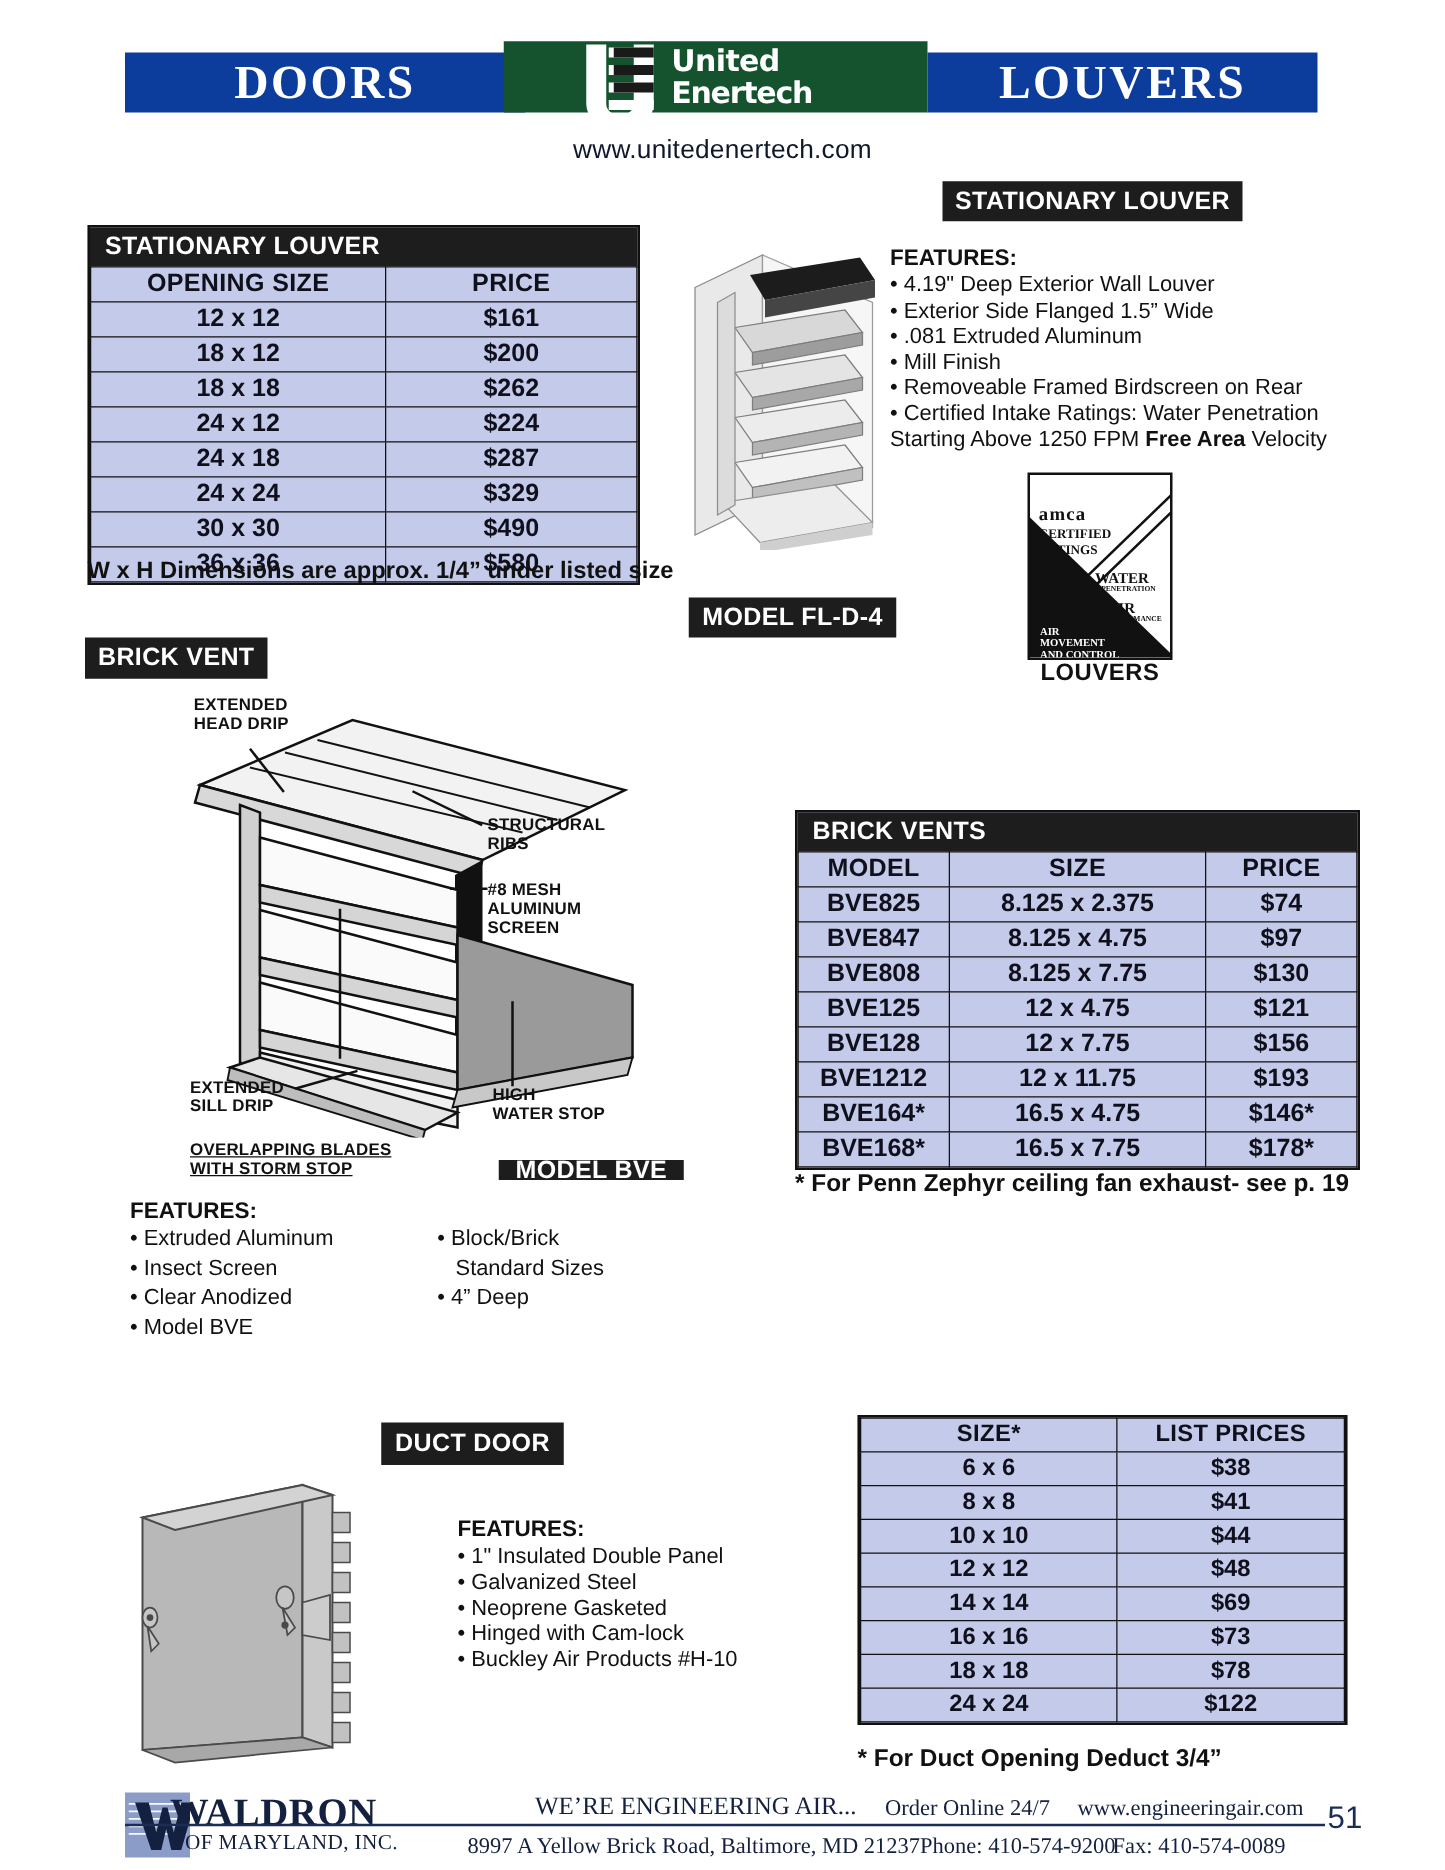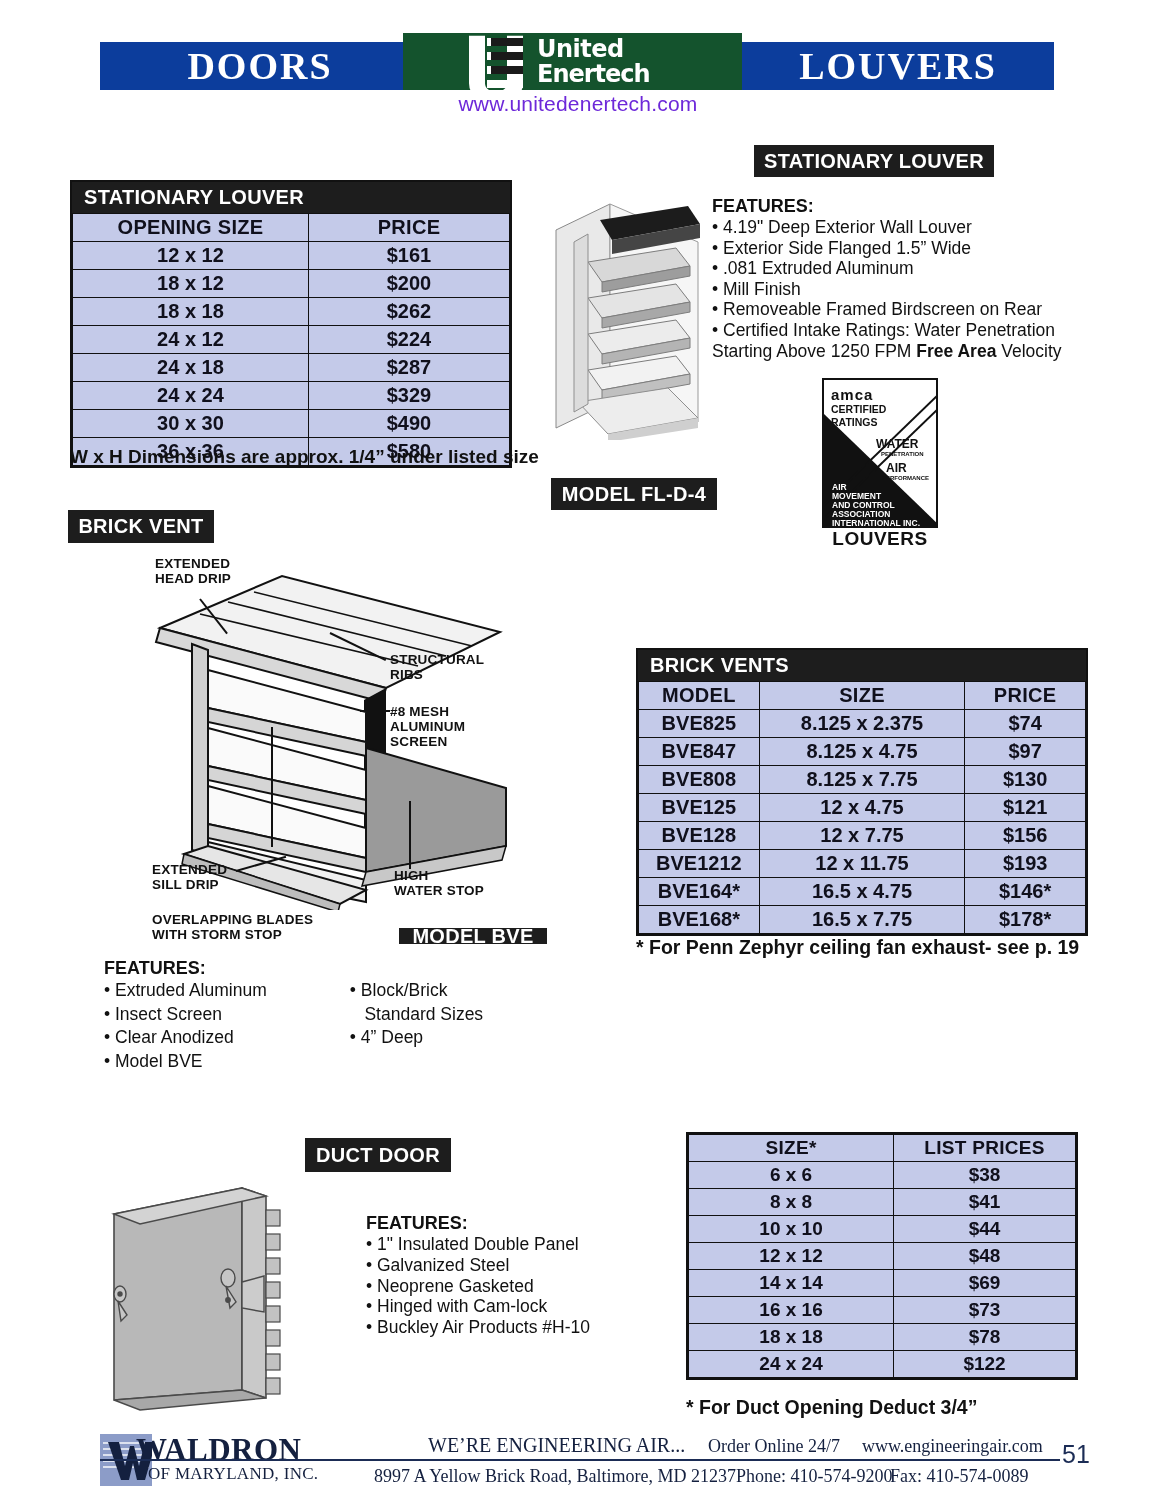--- a/index.html
+++ b/index.html
@@ -38,22 +38,22 @@
   .ue-mark { position: relative; width: 62px; height: 72px; margin-left: 62px; margin-top: 16px; }
   .ue-words {
     margin-left: 10px; color: #ffffff;
     font-family: "DejaVu Sans", sans-serif;
     font-weight: bold; font-size: 24px; line-height: 25px;
     letter-spacing: -0.5px;
   }
   .ue-words .l2 { letter-spacing: -1px; }
 
   .url-line {
-    position: absolute; left: 0; top: 92px; width: 1156px;
-    text-align: center; font-size: 21px; color: #6d28d9;
+    position: absolute; left: 0; top: 108px; width: 1156px;
+    text-align: center; font-size: 21px; color: #0f172a;
     letter-spacing: 0.2px;
   }
 
   
   .tag {
     position: absolute; background: #1d1d1d; color: #ffffff;
     font-weight: bold; display: flex; align-items: center; justify-content: center;
     letter-spacing: 0.3px;
   }
 
@@ -82,22 +82,22 @@
   .amca-box { position: relative; width: 116px; height: 150px; border: 2px solid #111; background: #fff; overflow: hidden; }
   .amca-tri {
     position: absolute; left: 0; bottom: 0; width: 0; height: 0;
     border-left: 116px solid #111; border-top: 112px solid transparent;
   }
   .amca-slash {
     position: absolute; background: #111; height: 2px; width: 175px;
     transform-origin: left center;
   }
   .amca-t {
-    position: absolute; font-family: Liberation Sans, sans-serif;
-    font-weight: bold; color: #111; line-height: 1.05;
+    position: absolute; font-family: Liberation Serif, serif;
+    font-weight: bold; color: #111; line-height: 1.05; margin-top: 18px;
   }
   .amca-t.white { color: #fff; }
   .amca-label {
     position: absolute; left: 822px; top: 528px; width: 116px;
     text-align: center; font-weight: bold; font-size: 19px; color: #111;
     letter-spacing: 0.5px;
   }
 
   
   .callout {
@@ -331,21 +331,21 @@
   <div class="lead" style="left:360px; top:710px; width:30px; height:2px;"></div>
 
   <div class="callout" style="left:152px; top:862px; width:130px; white-space:pre;">EXTENDED
 SILL DRIP</div>
   <div class="lead" style="left:236px; top:870px; width:52px; height:2px; transform:rotate(-16deg);"></div>
 
   <div class="callout" style="left:394px; top:868px; width:140px; white-space:pre;">HIGH
 WATER STOP</div>
   <div class="lead" style="left:410px; top:800px; width:68px; height:2px; transform:rotate(90deg);"></div>
 
-  <div class="callout" style="left:152px; top:912px; width:250px; white-space:pre;">OVERLAPPING BLADES
+  <div class="callout" style="left:152px; top:912px; width:250px; white-space:pre;text-decoration:underline;">OVERLAPPING BLADES
 WITH STORM STOP</div>
   <div class="lead" style="left:272px; top:846px; width:120px; height:2px; transform:rotate(-90deg);"></div>
 
   <div class="tag" style="left:399px; top:928px; width:148px; height:16px; font-size:20px;">MODEL BVE</div>
 
   <div style="position:absolute; left:104px; top:958px; width:430px;">
     <div class="feat-title" style="font-size:18px;">FEATURES:</div>
     <div style="display:flex; gap:52px;justify-content:space-between;">
       <ul class="feat-list" id="bv-f1" style="font-size:17.5px; line-height:23.5px; width:200px;">
           <li>• Extruded Aluminum</li>

